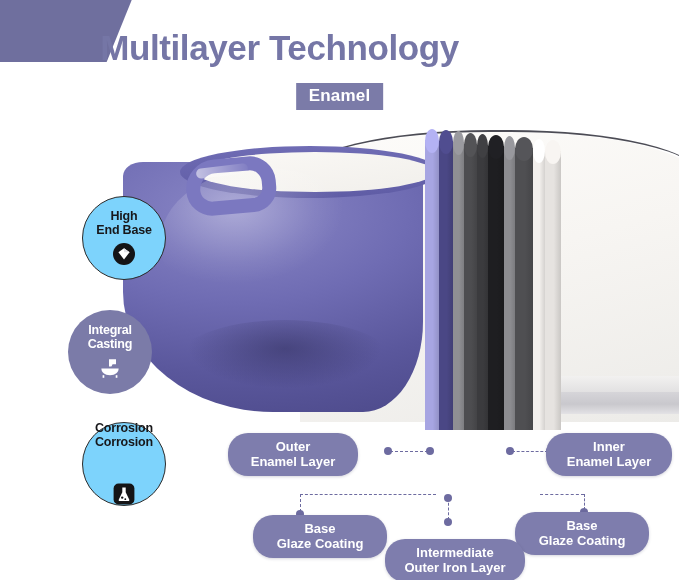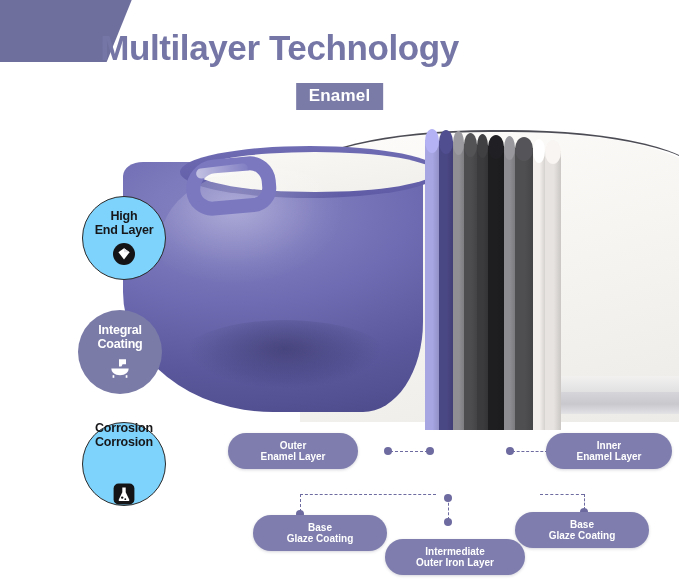--- a/index.html
+++ b/index.html
@@ -244,21 +244,21 @@
     align-items: center;
     justify-content: center;
   }
 
   
   .callout {
     position: absolute;
     background: #7e7dad;
     color: #ffffff;
     border-radius: 20px;
-    font-size: 10px;
+    font-size: 13px;
     font-weight: bold;
     line-height: 1.12;
     text-align: center;
     padding: 7px 14px;
     box-sizing: border-box;
     white-space: nowrap;
     box-shadow: 0 1px 3px rgba(60,58,95,0.22);
   }
 
   
@@ -335,35 +335,35 @@
         <div class="cap" style="background: rgb(242, 239, 236); filter: brightness(1.08);"></div>
       </div>
       <div class="layer-strip" style="left: 545px; width: 16px; top: 40.8px; height: 279.2px; background: linear-gradient(90deg, rgb(230, 227, 224) 0%, rgb(230, 227, 224) 55%, rgba(0, 0, 0, 0.12) 100%) rgb(230, 227, 224);">
         <div class="cap" style="background: rgb(230, 227, 224); filter: brightness(1.08);"></div>
       </div>
     </div>
 
   <div class="badge outline" style="left:82px; top:196px;">
     <div class="badge-label">
       <span>High</span><br>
-      <span>End Layer</span>
+      <span>End Base</span>
     </div>
     <div class="badge-icon">
       <svg viewBox="0 0 24 24" width="24" height="24">
         <circle cx="12" cy="12" r="11" fill="#141416"></circle>
         <polygon points="12,6.2 17.6,10.2 12,17.4 6.4,10.2" fill="#ffffff"></polygon>
         <polygon points="12,6.2 17.6,10.2 12,10.2" fill="#e2e2e6"></polygon>
       </svg>
     </div>
   </div>
 
-  <div class="badge filled" style="left:78px; top:310px;justify-content:center;">
+  <div class="badge filled" style="left:68px; top:310px;justify-content:center;">
     <div class="badge-label">
       <span>Integral</span><br>
-      <span>Coating</span>
+      <span>Casting</span>
     </div>
     <div class="badge-icon">
       <svg viewBox="0 0 24 24" width="24" height="24">
         <path d="M11 3.2 L18 3.2 L18 8.2 L14.6 8.2 L13.4 10.6 L11 10.6 Z" fill="#ffffff"></path>
         <path d="M3.4 12.6 L20.6 12.6 C20.6 16.6 17.4 19.2 12 19.2 C6.6 19.2 3.4 16.6 3.4 12.6 Z" fill="#ffffff"></path>
         <rect x="4.6" y="19.2" width="1.7" height="2.6" fill="#ffffff"></rect>
         <rect x="17.7" y="19.2" width="1.7" height="2.6" fill="#ffffff"></rect>
       </svg>
     </div>
   </div>

